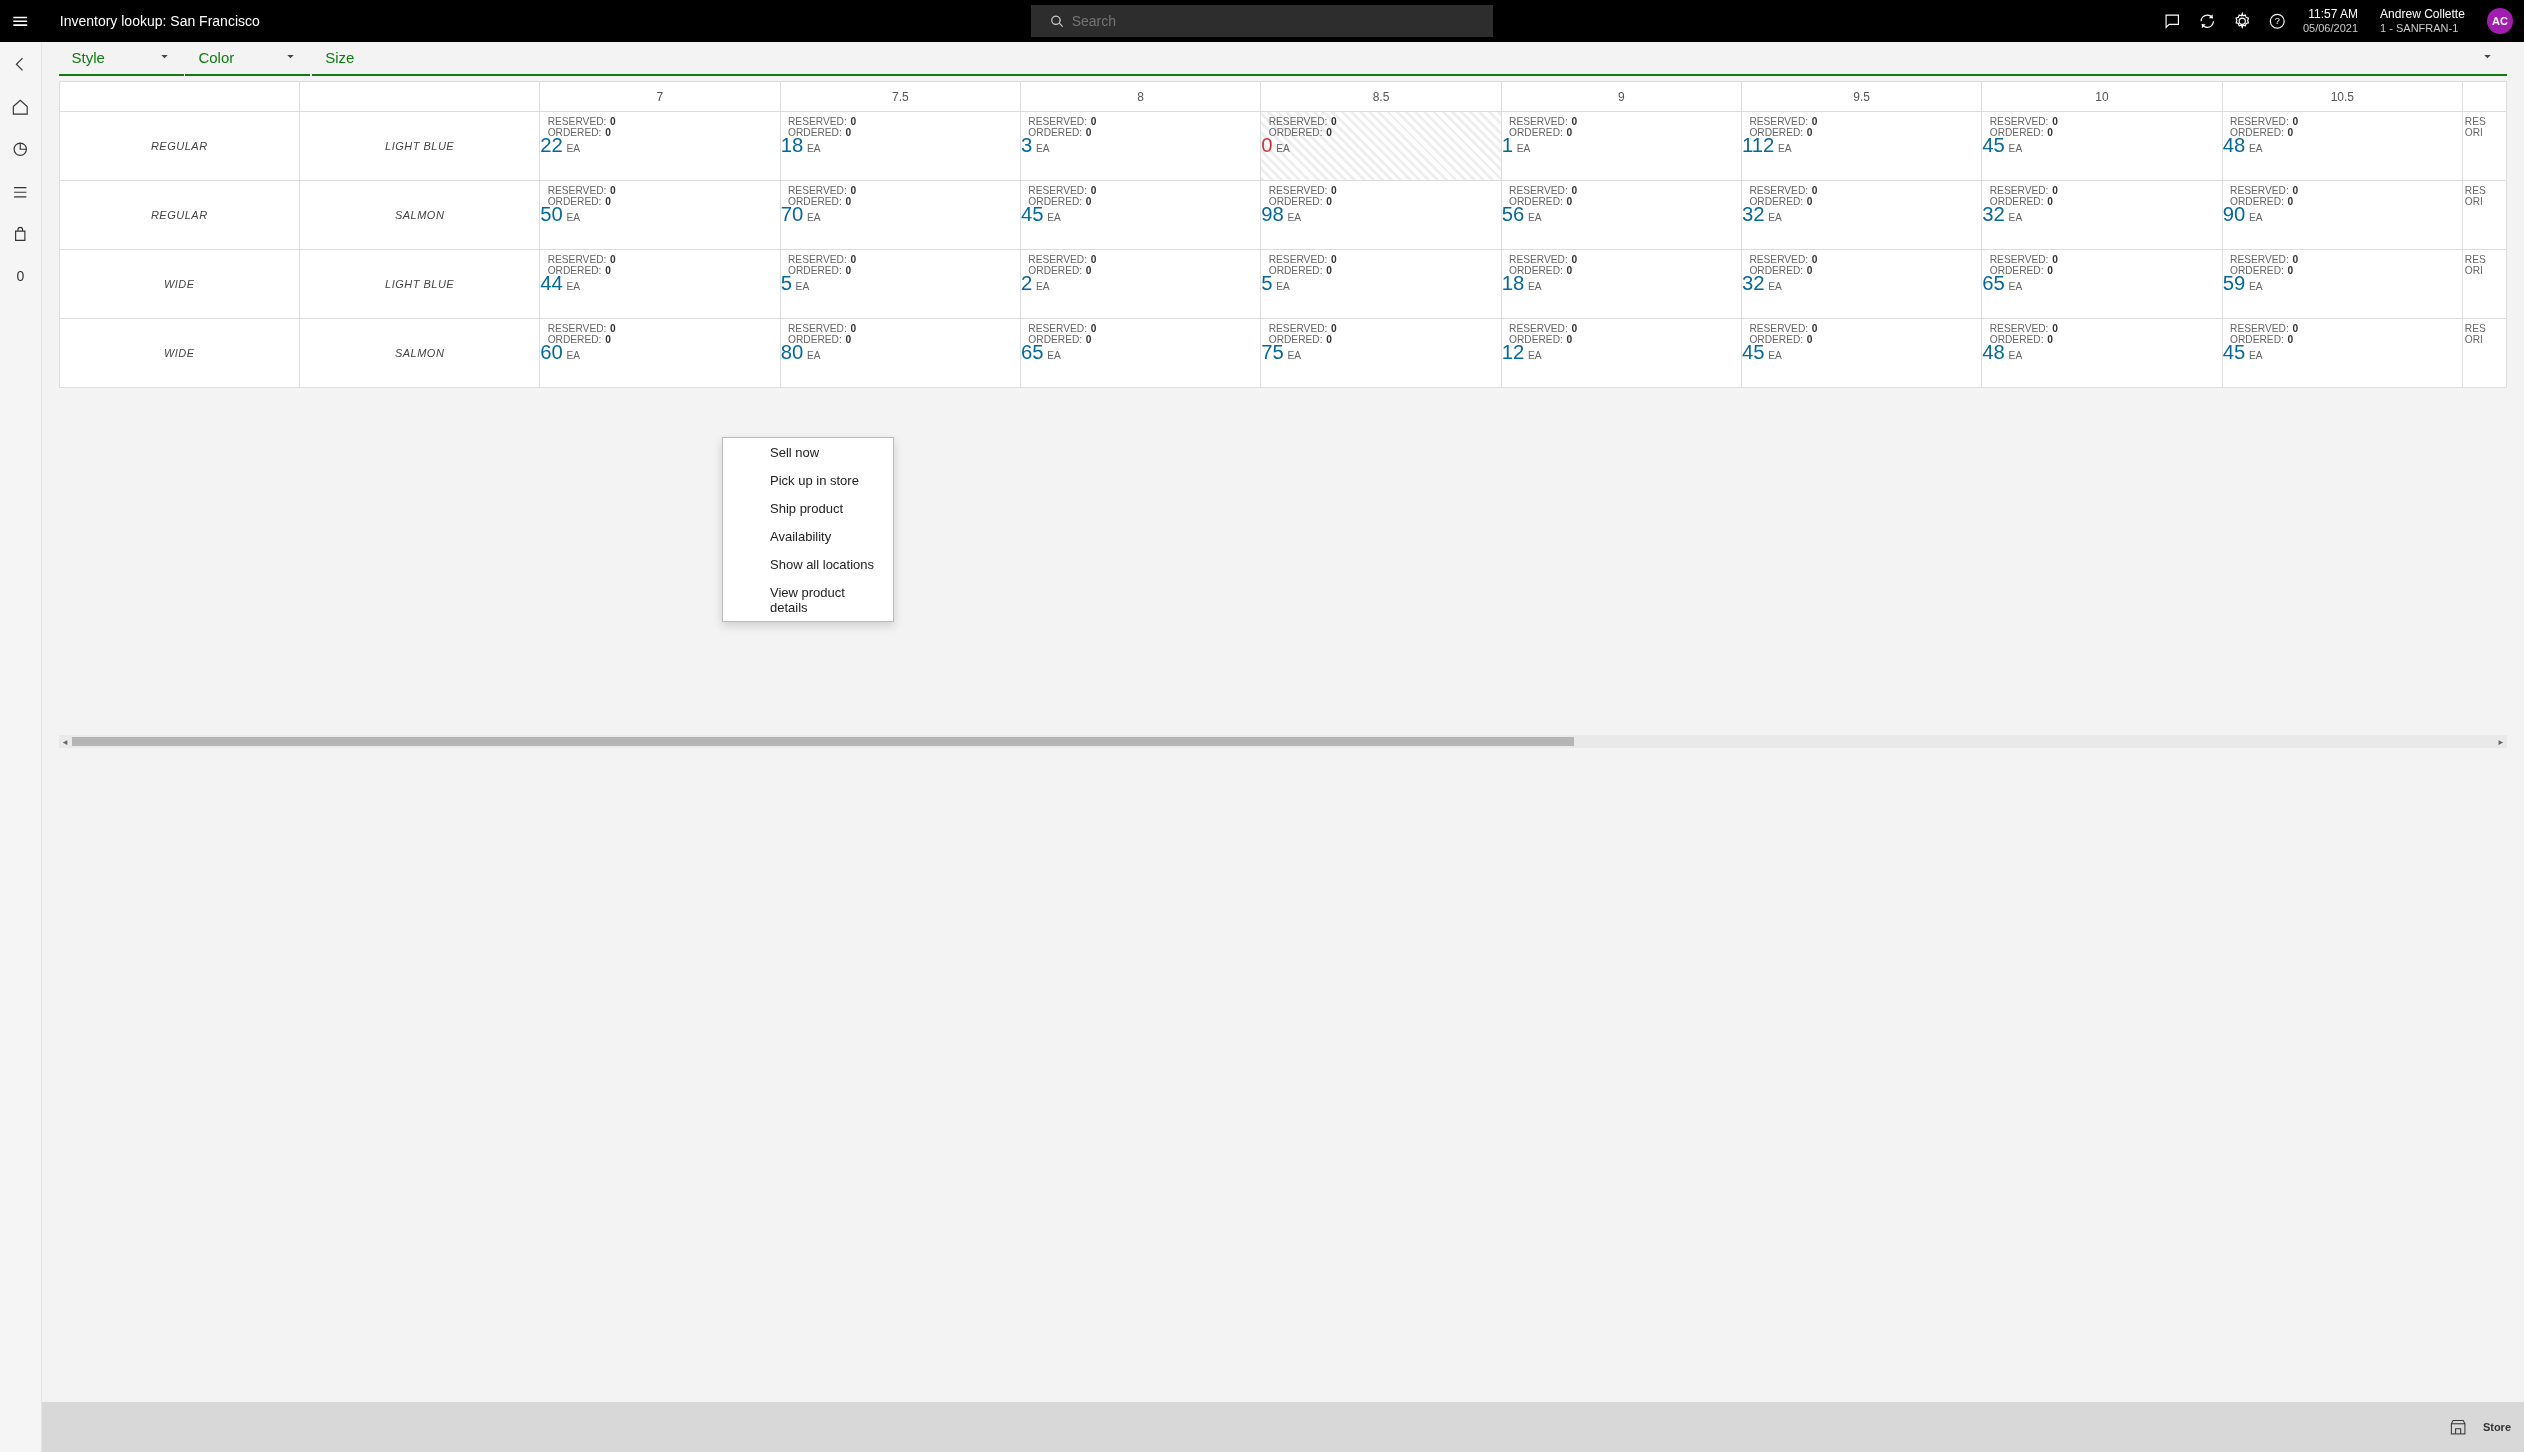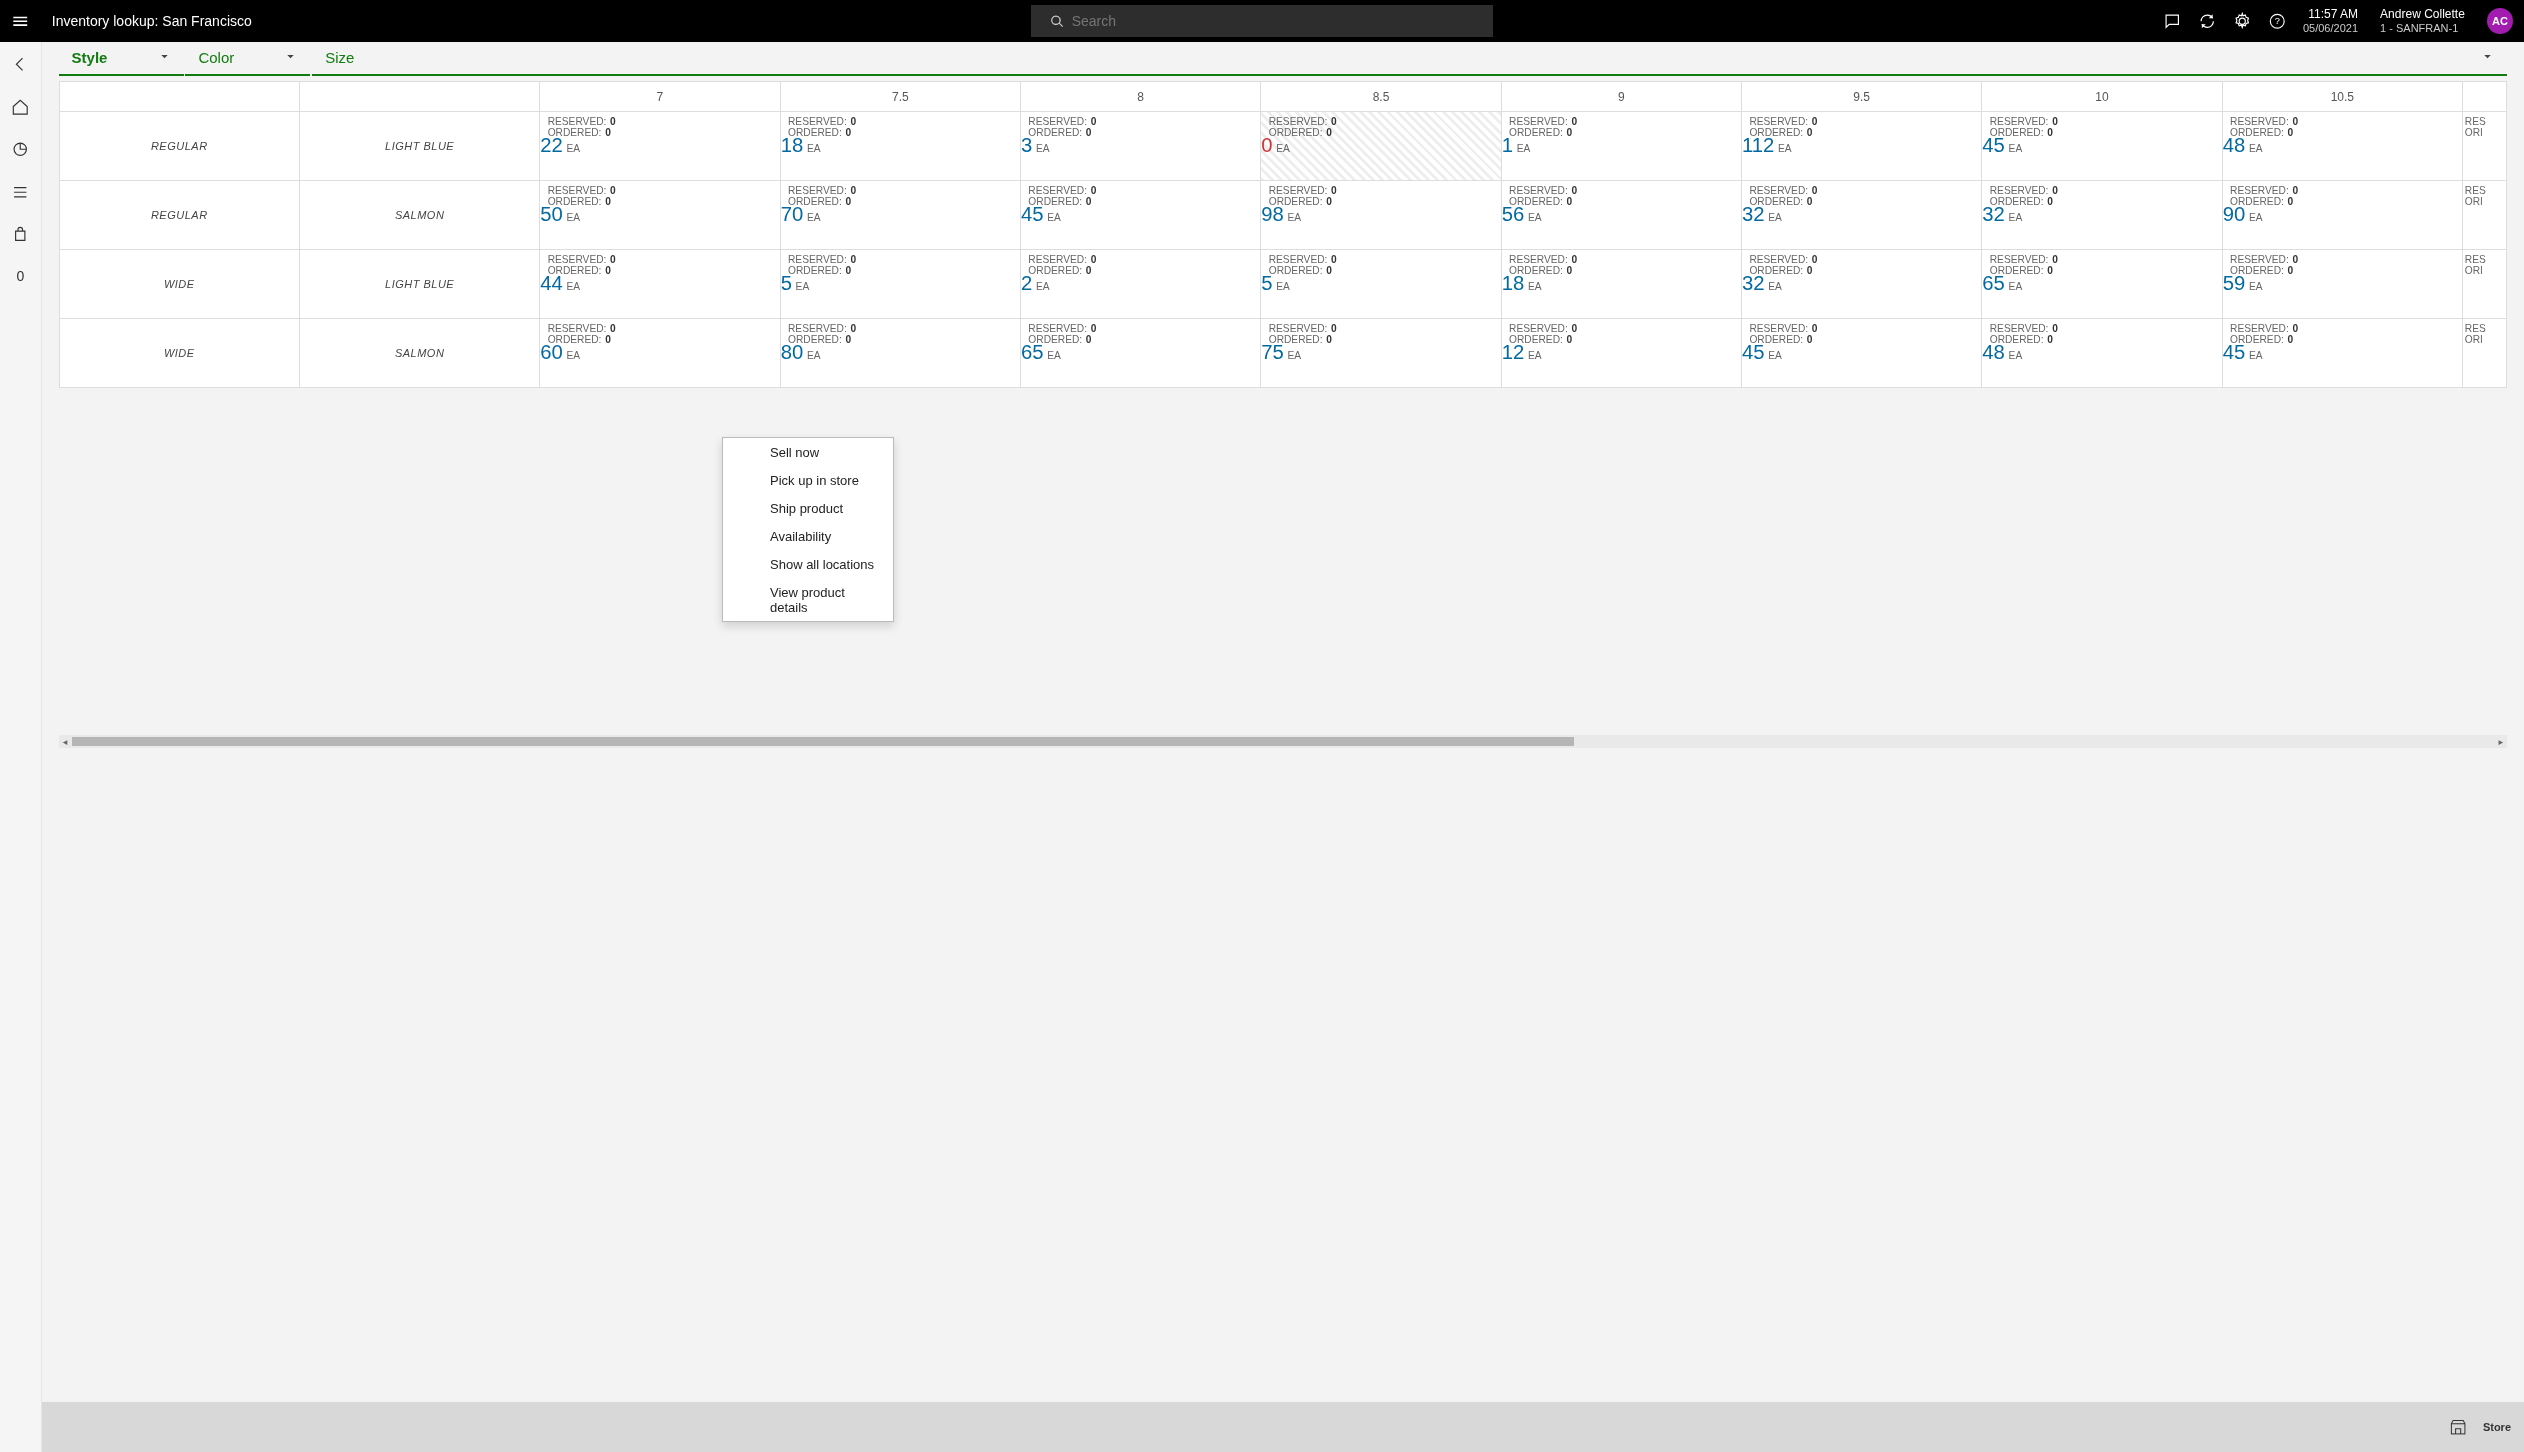--- a/index.html
+++ b/index.html
@@ -6,21 +6,21 @@
     html, body { height: 100%; width: 100%; background: #f5f5f5; overflow: hidden; }
 
     
     .header {
       height: 42px;
       background: #000;
       color: #fff;
       display: flex;
       align-items: center;
       padding: 0 7.4px;
-      gap: 11px;
+      gap: 19px;
     }
     .hamburger { width: 26px; height: 26px; display:flex; align-items:center; justify-content:center; cursor:pointer; }
     .hamburger svg { width:18.5px; height:18.5px; fill:#fff; }
     .app-title { font-size: 14px; font-weight: 400; color:#fff; margin-left: 7.4px; }
     .spacer { flex: 1; }
     .searchbox {
       background: #2d2d2d;
       display: flex;
       align-items: center;
       height: 32px;
@@ -73,21 +73,21 @@
     .filter-row { display:flex; padding:0 16.6px; gap:1.8px;}
     .filter-cell {
       display:flex; align-items:center; justify-content:space-between;
       padding: 7.4px 13px;
       font-size:15px;
       color:#107c10;
       border-bottom: 2.8px solid #107c10;
       cursor:pointer;
       background:#f3f3f3;
     }
-    .filter-cell.style { width:125px;font-weight:bold; }
+    .filter-cell.style { width:125px; }
     .filter-cell.color { width:125px; }
     .filter-cell.size { flex:1; justify-content:flex-start; }
     .filter-cell .chev { margin-left:auto; }
     .chev svg{ width:13px; height:13px; fill:#444;}
 
     
     .grid-wrap { padding:5.5px 16.6px 0 16.6px; flex:1; overflow:hidden; position:relative;}
     .grid-scroll { overflow:hidden; }
     table.grid { border-collapse:collapse; width:100%; table-layout:fixed; }
     table.grid th, table.grid td { border:0.9px solid #ddd; background:#fff; }

